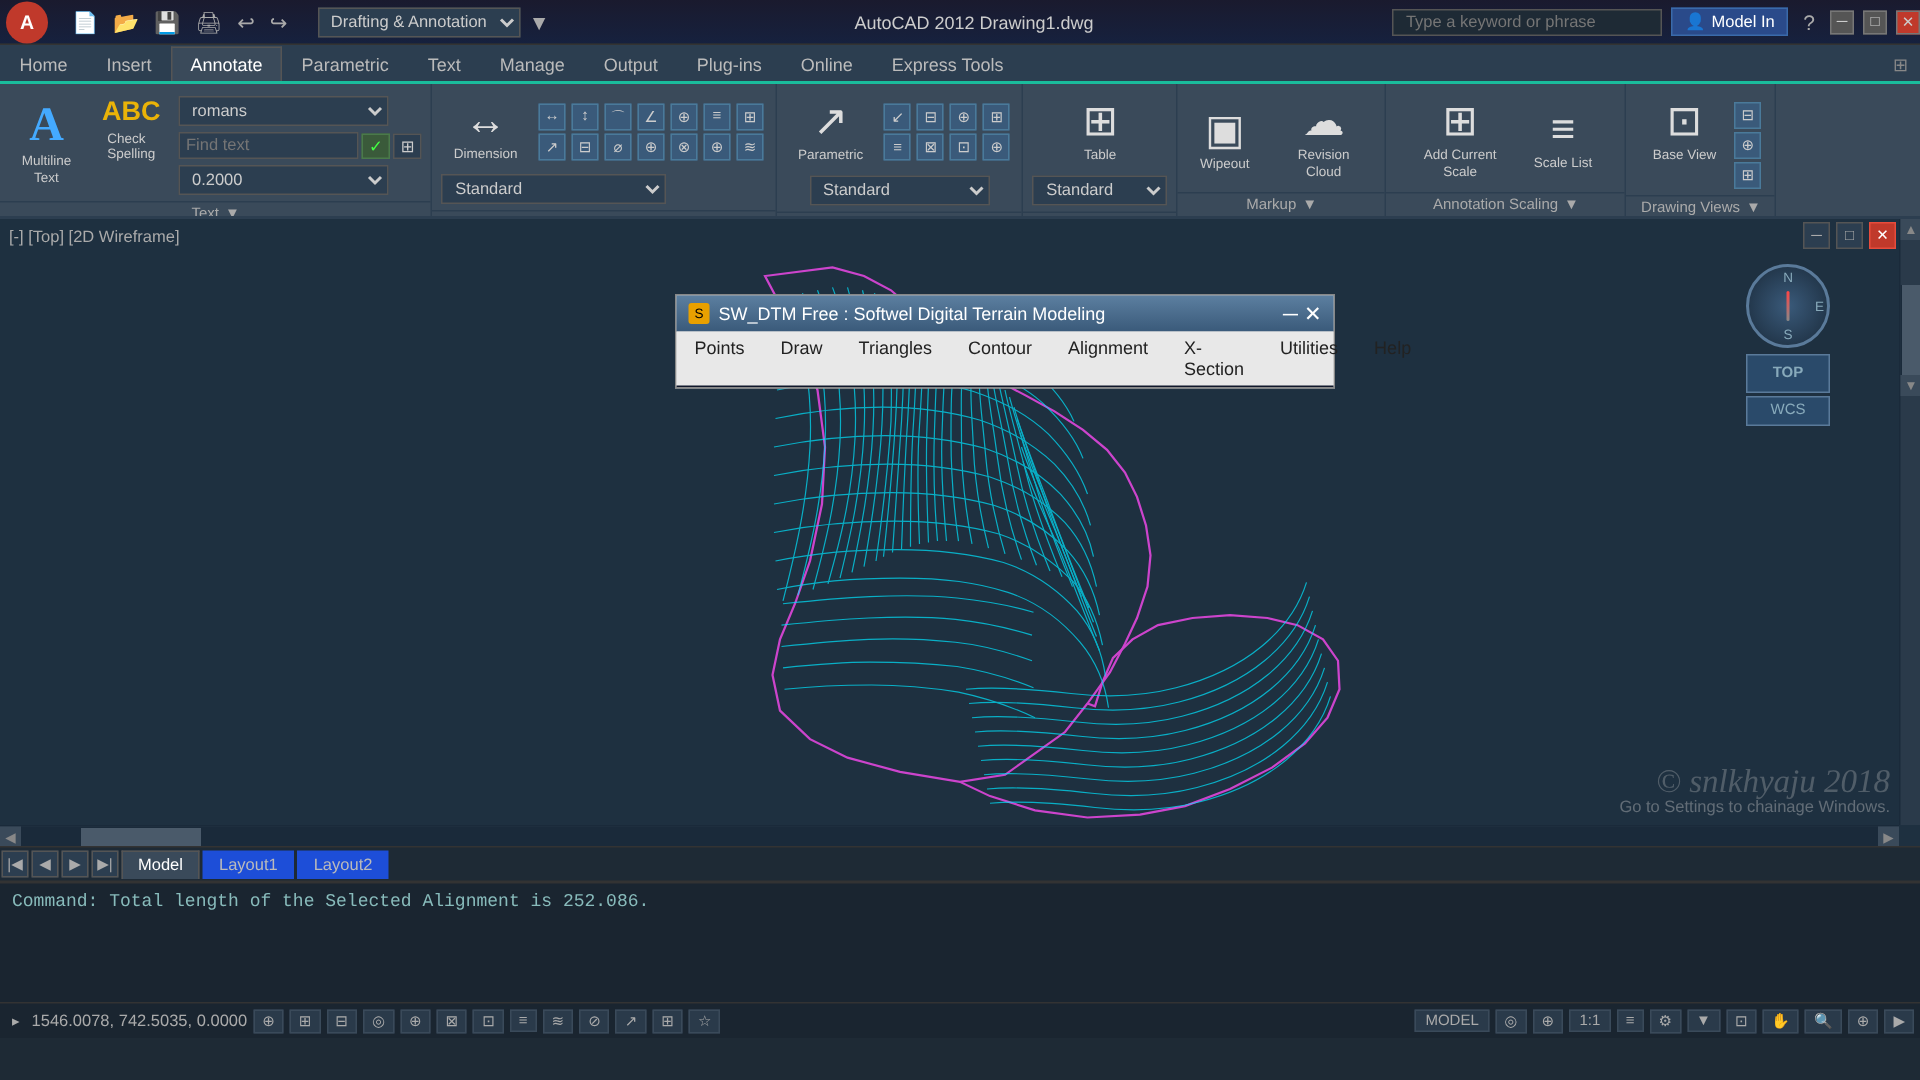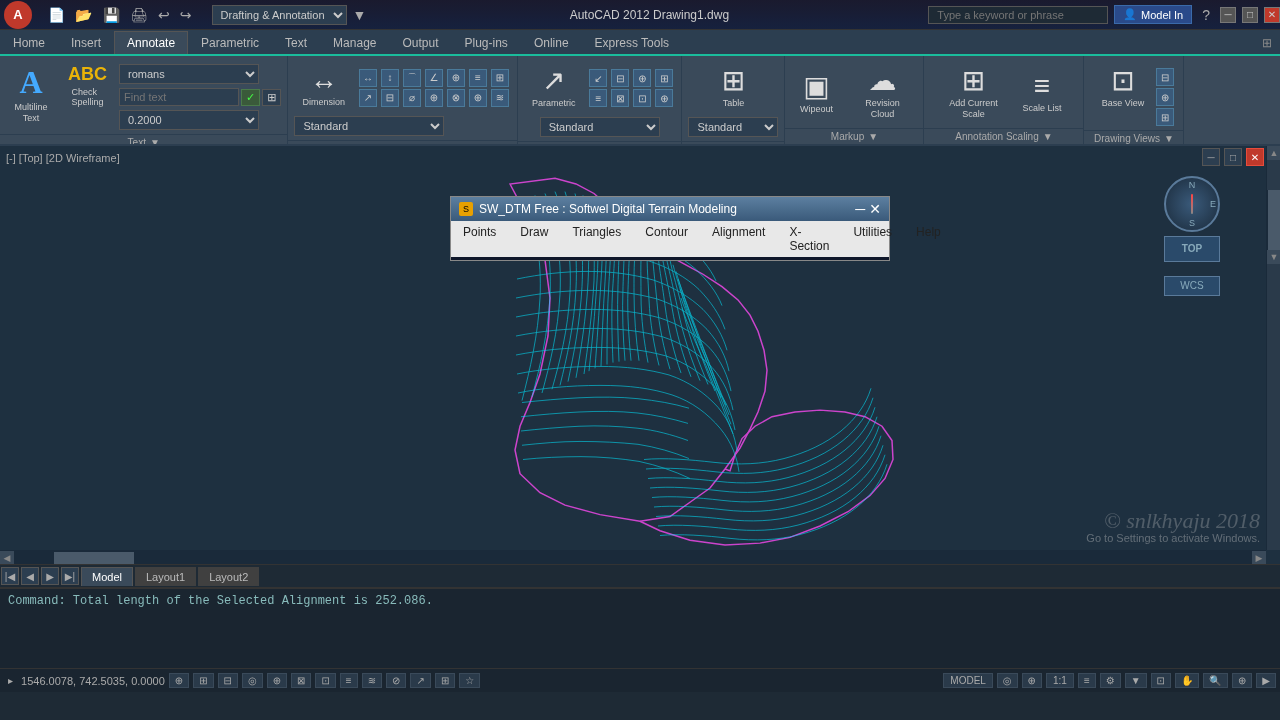--- a/index.html
+++ b/index.html
@@ -37,37 +37,37 @@
     
     #dtm-panel {
       position: absolute; top: 50px; left: 450px; width: 440px;
       background: #d4d4d4; border: 1px solid #888; z-index: 20;
     }
     #dtm-panel-title {
       background: linear-gradient(to bottom, #5c7fa0, #3a5a7a);
       color: white; padding: 4px 8px; display: flex; align-items: center;
       justify-content: space-between; font-size: 12px;
     }
-    #dtm-panel-menu { display: flex; background: #e8e8e8; border-bottom: 3px solid #0f172a; }
+    #dtm-panel-menu { display: flex; background: #e8e8e8; border-bottom: 1px solid #0f172a; }
     .dtm-menu-item { padding: 4px 12px; font-size: 12px; cursor: pointer; color: #222; }
 
     
     #compass { position: absolute; top: 30px; right: 60px; z-index: 10; }
     .compass-circle { width: 56px; height: 56px; border-radius: 50%; background: radial-gradient(circle, #3a5a7a, #1a2a3a); border: 2px solid #5a7a9a; display: flex; align-items: center; justify-content: center; position: relative; }
     .compass-label { font-size: 9px; color: #8ab; position: absolute; }
     .compass-n { top: 2px; left: 50%; transform: translateX(-50%); }
     .compass-s { bottom: 2px; left: 50%; transform: translateX(-50%); }
     .compass-e { right: 2px; top: 50%; transform: translateY(-50%); }
     .compass-top-btn { width: 56px; height: 26px; background: #2a4a6a; border: 1px solid #5a7a9a; color: #8ab; font-size: 10px; text-align: center; line-height: 24px; cursor: pointer; margin-top: 4px; font-weight: bold; }
-    .compass-wcs { width: 56px; height: 20px; background: #2a4a6a; border: 1px solid #5a7a9a; color: #8ab; font-size: 10px; text-align: center; line-height: 18px; cursor: pointer; margin-top: 14px; }
+    .compass-wcs { width: 56px; height: 20px; background: #2a4a6a; border: 1px solid #5a7a9a; color: #8ab; font-size: 10px; text-align: center; line-height: 18px; cursor: pointer; margin-top: 2px; }
 
     
     #layout-tabs { height: 24px; background: #1e2a35; display: flex; align-items: center; border-top: 1px solid #333; border-bottom: 1px solid #333; }
     .layout-nav-btn { width: 18px; height: 18px; background: #2c3e50; border: 1px solid #555; color: #aaa; display: flex; align-items: center; justify-content: center; cursor: pointer; font-size: 10px; margin: 0 1px; }
-    .layout-tab { padding: 3px 10px; font-size: 11px; cursor: pointer; color: #bbb; border: 1px solid transparent; border-bottom: none; margin: 0 1px; background: #404040; }
+    .layout-tab { padding: 3px 10px; font-size: 11px; cursor: pointer; color: #bbb; border: 1px solid transparent; border-bottom: none; margin: 0 1px; background: #1d4ed8; }
     .layout-tab.active { background: #3a4a5a; color: white; border-color: #555; }
 
     
     #command-area { height: 80px; background: #1a2530; border-top: 1px solid #333; color: #8bb; font-size: 12px; font-family: 'Courier New', monospace; padding: 4px 8px; overflow: hidden; }
     .cmd-line { padding: 1px 0; }
     .watermark { position: absolute; right: 20px; bottom: 30px; color: rgba(200,200,200,0.3); font-size: 22px; font-style: italic; font-family: Georgia, serif; pointer-events: none; }
 
     
     #status-bar { height: 24px; background: #1a2530; display: flex; align-items: center; justify-content: space-between; border-top: 1px solid #333; color: #aaa; font-size: 11px; }
     #status-left { display: flex; align-items: center; gap: 4px; padding-left: 4px; }
@@ -465,21 +465,21 @@
     <div id="vp-bottom-scroll" style="display:flex;flex-direction:row;">
       <div class="scroll-arrow">◀</div>
       <div style="flex:1;background:#1a2a3a;position:relative;">
         <div style="width:80px;height:12px;background:#4a5a6a;display:inline-block;margin-left:40px;margin-top:1px;"></div>
       </div>
       <div class="scroll-arrow">▶</div>
     </div>
 
     <div class="watermark">© snlkhyaju 2018</div>
 
-    <div style="position:absolute;right:20px;bottom:20px;color:rgba(200,200,200,0.4);font-size:11px;pointer-events:none;">Go to Settings to activate Windows.</div>
+    <div style="position:absolute;right:20px;bottom:20px;color:rgba(200,200,200,0.4);font-size:11px;pointer-events:none;">Go to Settings to chainage Windows.</div>
   </div>
 
   <div id="layout-tabs">
     <div class="layout-nav-btn">|◀</div>
     <div class="layout-nav-btn">◀</div>
     <div class="layout-nav-btn">▶</div>
     <div class="layout-nav-btn">▶|</div>
     <div class="layout-tab active">Model</div>
     <div class="layout-tab">Layout1</div>
     <div class="layout-tab">Layout2</div>

